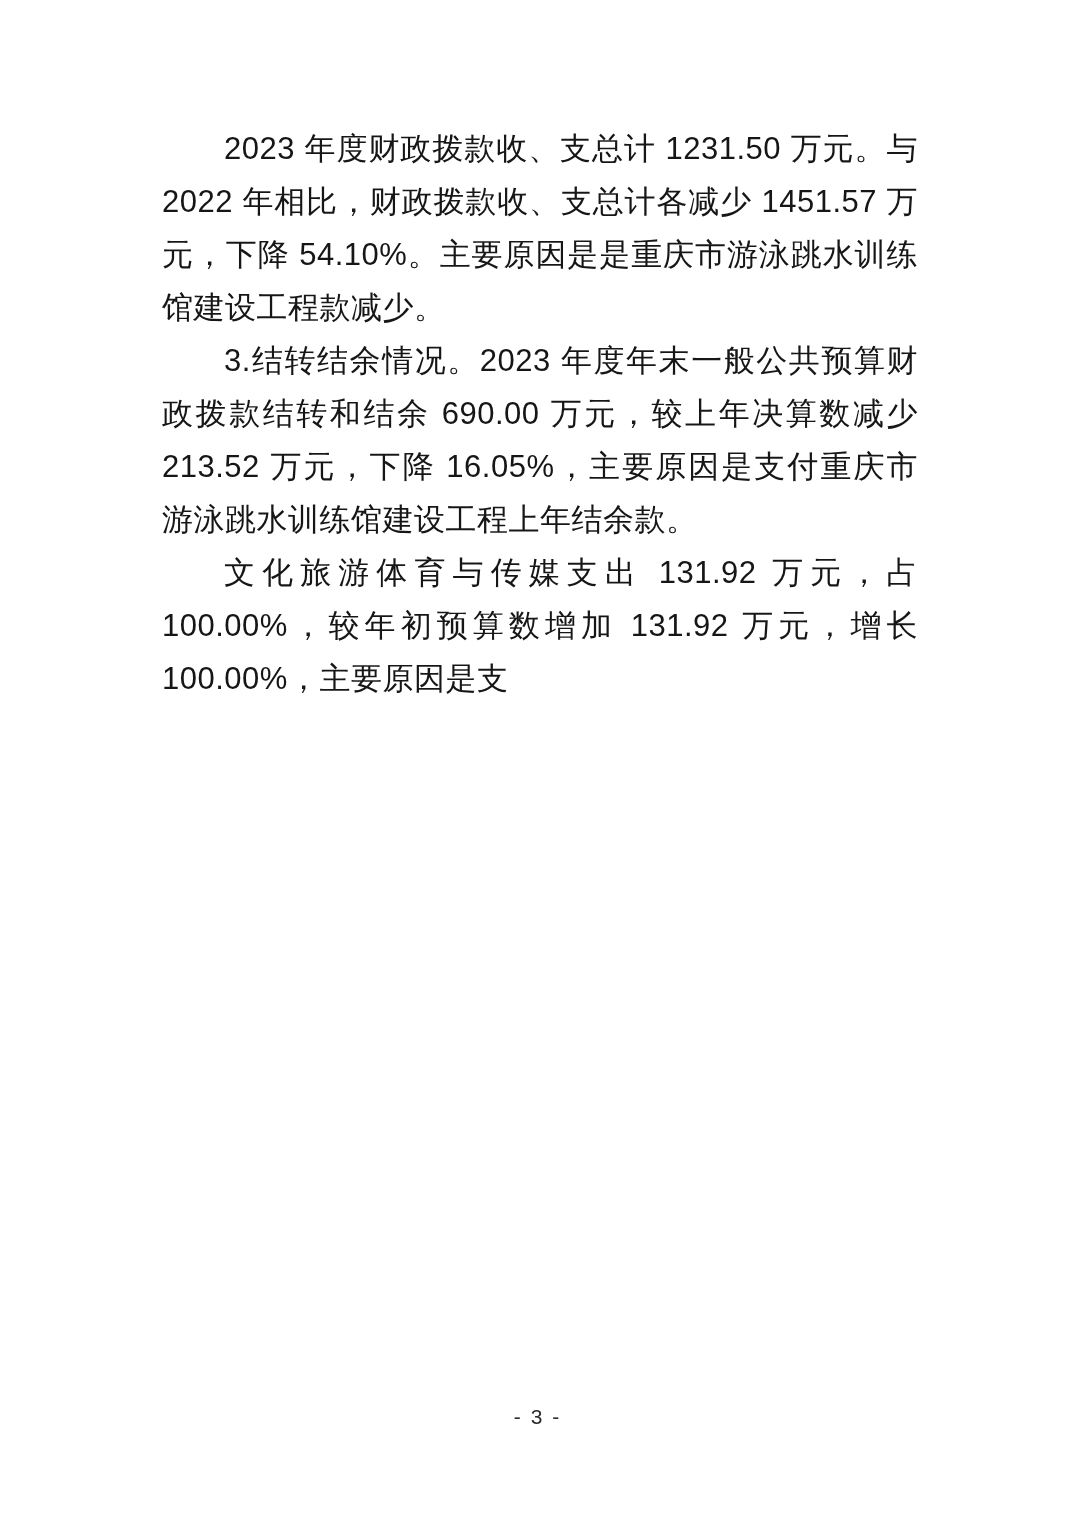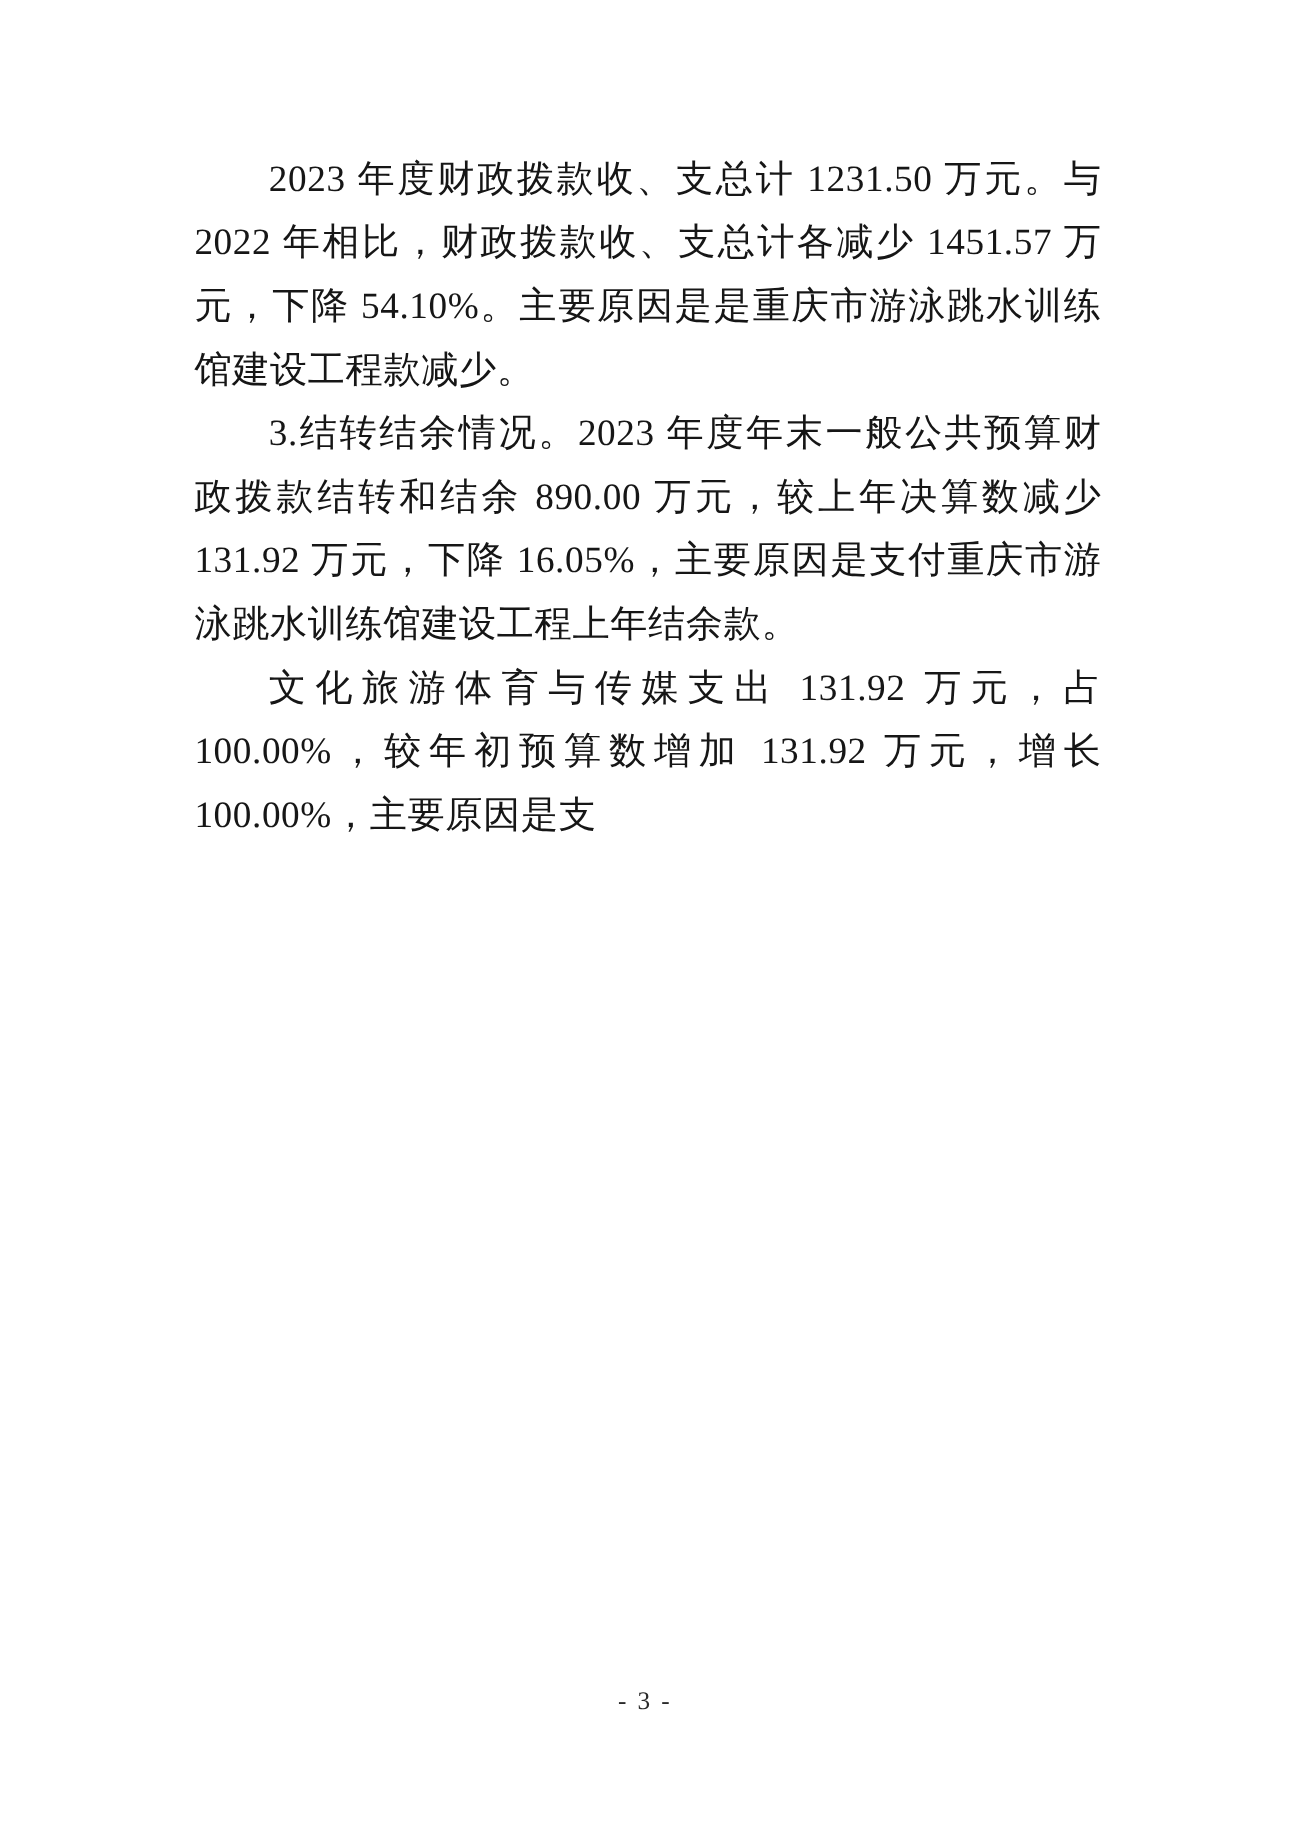--- a/index.html
+++ b/index.html
@@ -6,21 +6,21 @@
     margin: 0;
     padding: 0;
     background: #ffffff;
   }
   .page {
     position: relative;
     width: 1075px;
     height: 1520px;
     background: #ffffff;
     overflow: hidden;
-    font-family: Liberation Serif, serif;
+    font-family: Liberation Sans, sans-serif;
     color: #161616;
   }
   .content {
     position: absolute;
     left: 162px;
     top: 122px;
     width: 756px;
     font-size: 31px;
     line-height: 53px;
     text-align: justify;
@@ -47,18 +47,18 @@
     color: #2a2a2a;
     letter-spacing: 2px;
   }
 </style>
 </head>
 <body>
 
 <div class="page">
   <div class="content">
     <p>2023 年度财政拨款收、支总计 1231.50 万元。与 2022 年相比，财政拨款收、支总计各减少 1451.57 万元，下降 54.10%。主要原因是是重庆市游泳跳水训练馆建设工程款减少。</p>
-    <p>3.结转结余情况。2023 年度年末一般公共预算财政拨款结转和结余 890.00 万元，较上年决算数减少 131.92 万元，下降 16.05%，主要原因是支付重庆市游泳跳水训练馆建设工程上年结余款。</p>
+    <p>3.结转结余情况。2023 年度年末一般公共预算财政拨款结转和结余 690.00 万元，较上年决算数减少 213.52 万元，下降 16.05%，主要原因是支付重庆市游泳跳水训练馆建设工程上年结余款。</p>
     <p>文化旅游体育与传媒支出 131.92 万元，占 100.00%，较年初预算数增加 131.92 万元，增长 100.00%，主要原因是支</p>
   </div>
 
   <div class="footer">- 3 -</div>
 </div>
 
 </body></html>

